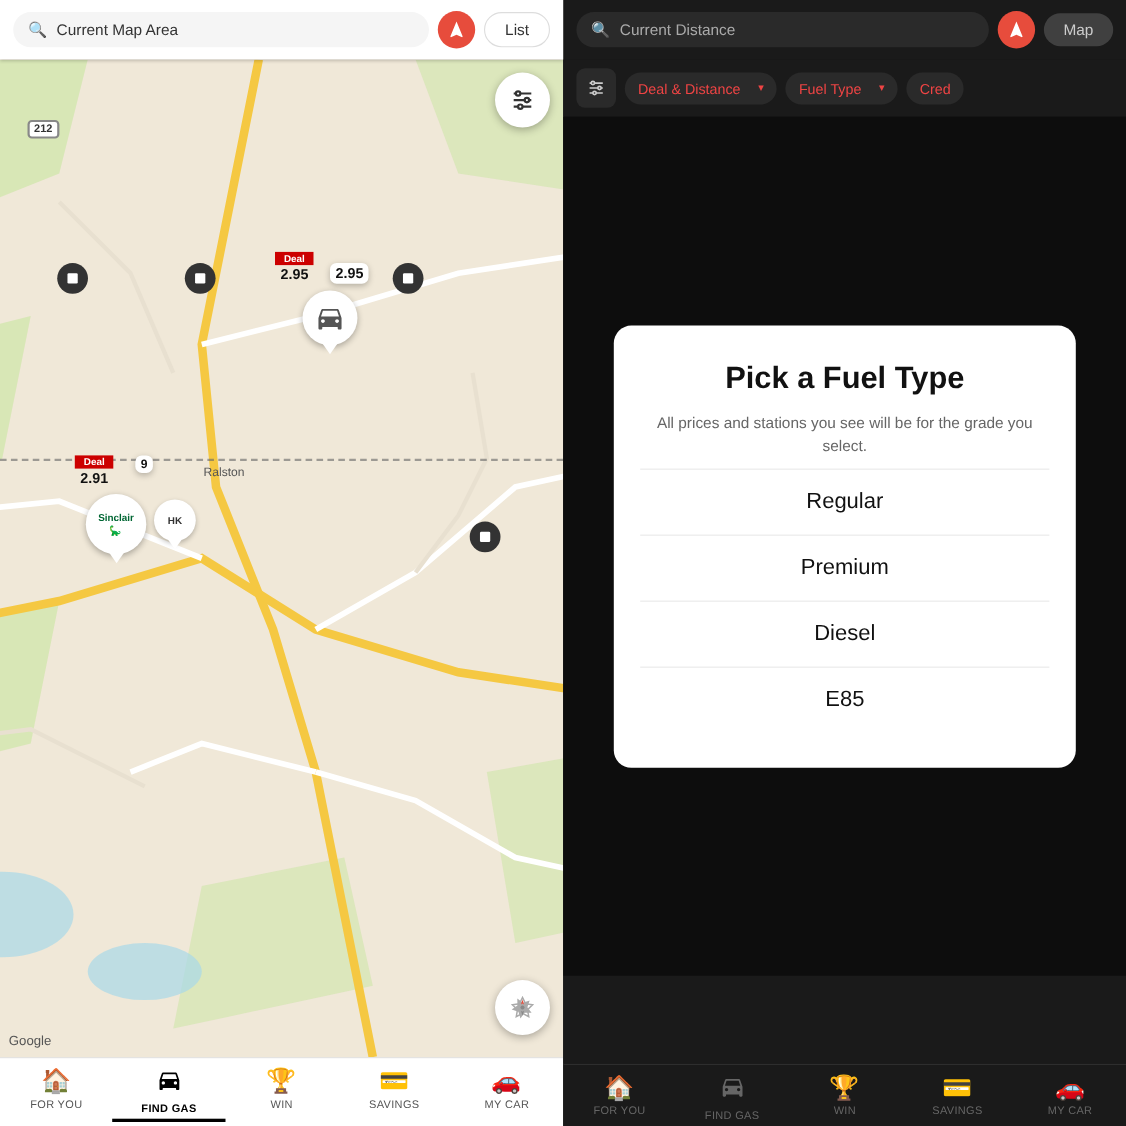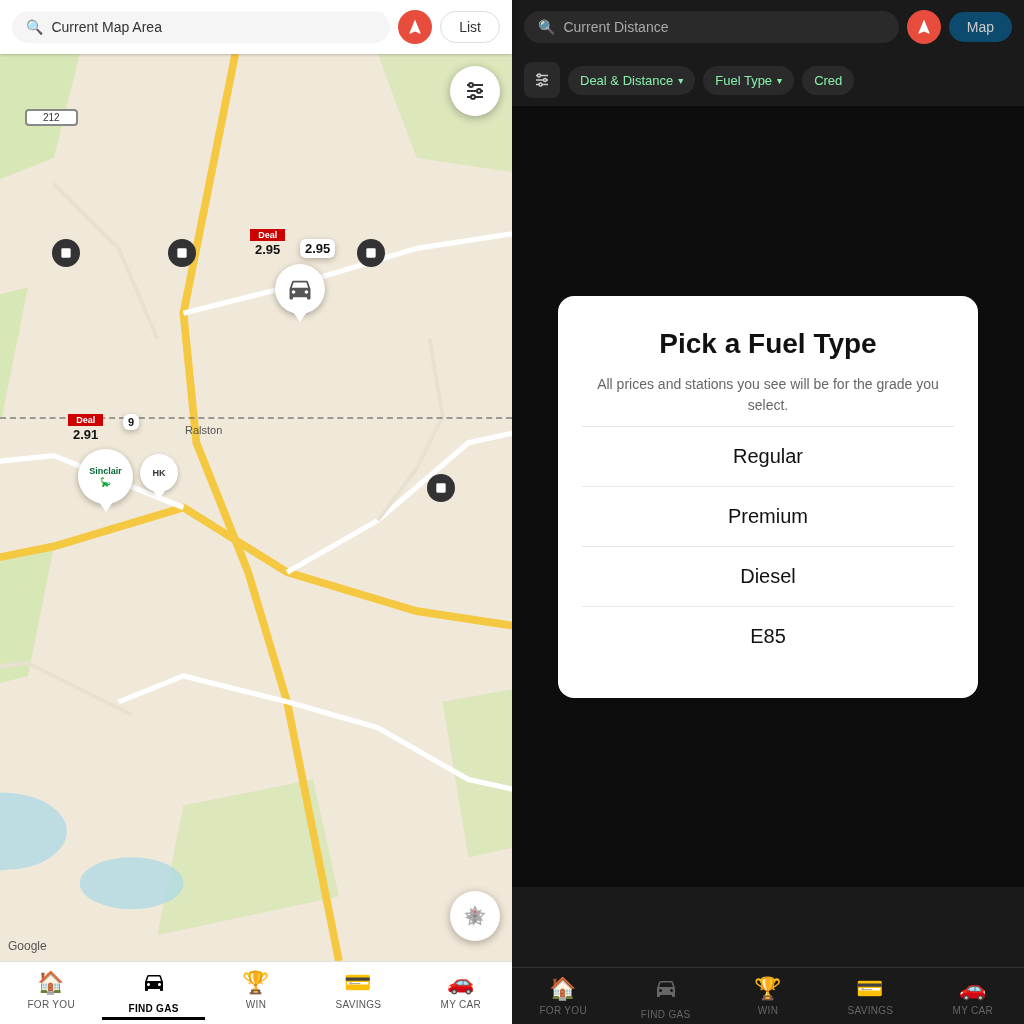--- a/index.html
+++ b/index.html
@@ -234,21 +234,21 @@
       border-radius: 50%;
       display: flex;
       align-items: center;
       justify-content: center;
       color: white;
       font-size: 16px;
       cursor: pointer;
     }
 
     .map-btn-right {
-      background: #0c4a6e;
+      background: #404040;
       border: none;
       border-radius: 20px;
       padding: 7px 18px;
       font-size: 14px;
       font-weight: 500;
       cursor: pointer;
       color: #ccc;
     }
 
     
@@ -273,25 +273,25 @@
       color: #ccc;
       font-size: 16px;
       flex-shrink: 0;
     }
 
     .filter-chip {
       background: #2a2a2a;
       border-radius: 20px;
       padding: 7px 12px;
       font-size: 13px;
-      color: #86efac;
-      cursor: pointer;
-      display: flex;
-      align-items: center;
-      gap: 5px;
+      color: #ef4444;
+      cursor: pointer;
+      display: flex;
+      align-items: center;
+      gap: 16px;
       white-space: nowrap;
     }
 
     .filter-chip-chevron {
       font-size: 10px;
     }
 
     
     .modal-overlay {
       position: absolute;
@@ -496,22 +496,22 @@
       color: #555;
       font-weight: 500;
     }
 
     .road-num {
       position: absolute;
       background: white;
       border: 2px solid #888;
       border-radius: 4px;
       font-size: 10px;
-      font-weight: 400;
-      padding: 1px 16px;
+      font-weight: 700;
+      padding: 1px 4px;
       color: #333;
     }
   </style>
 </head>
 <body>
 
 <div class="left-panel">
 
   <div class="left-header">
     <div class="search-bar-left">

